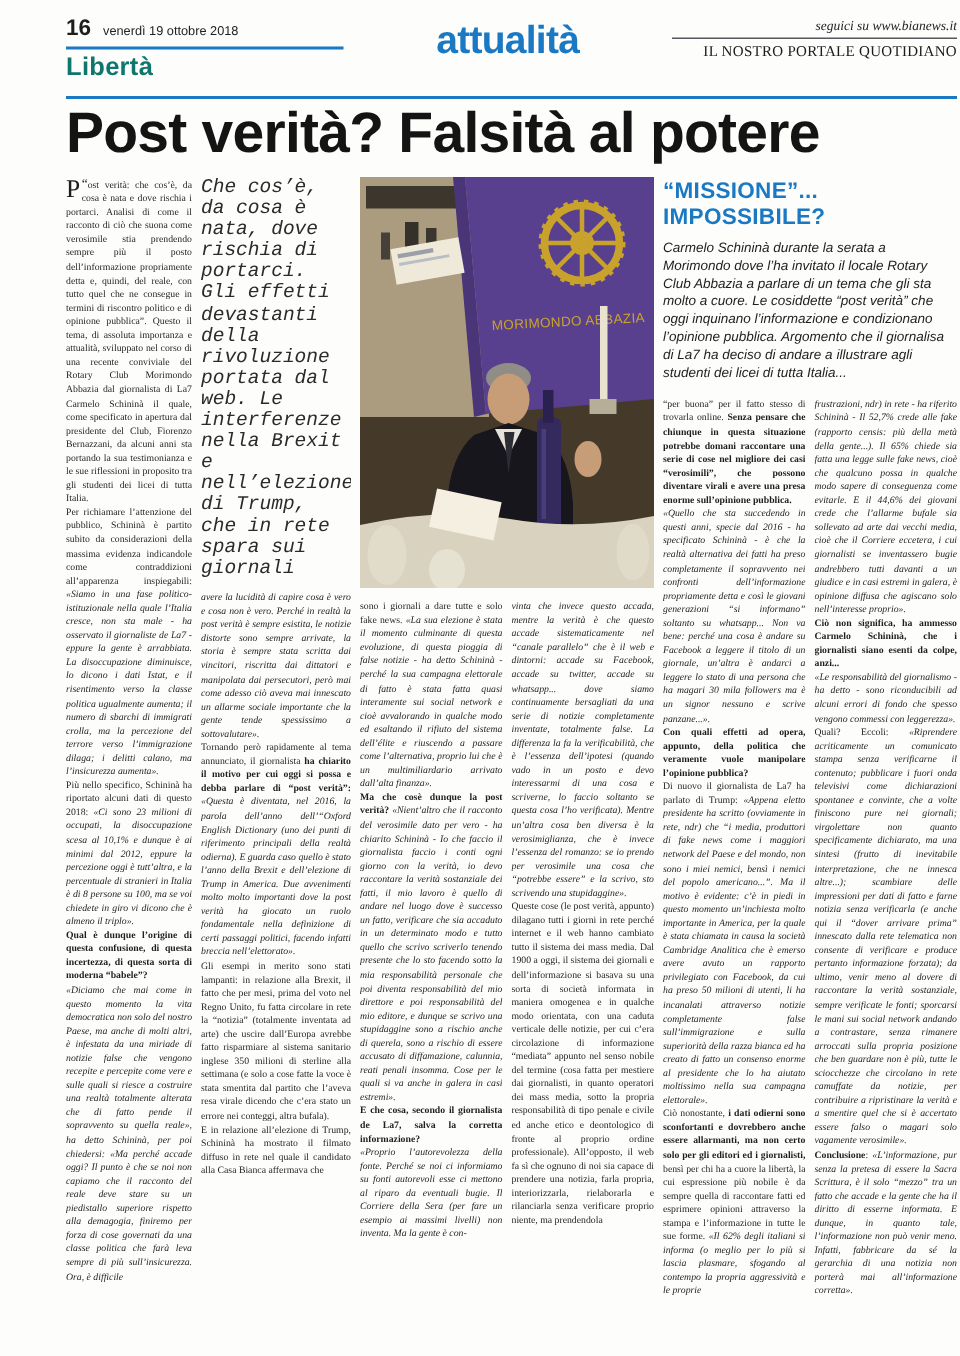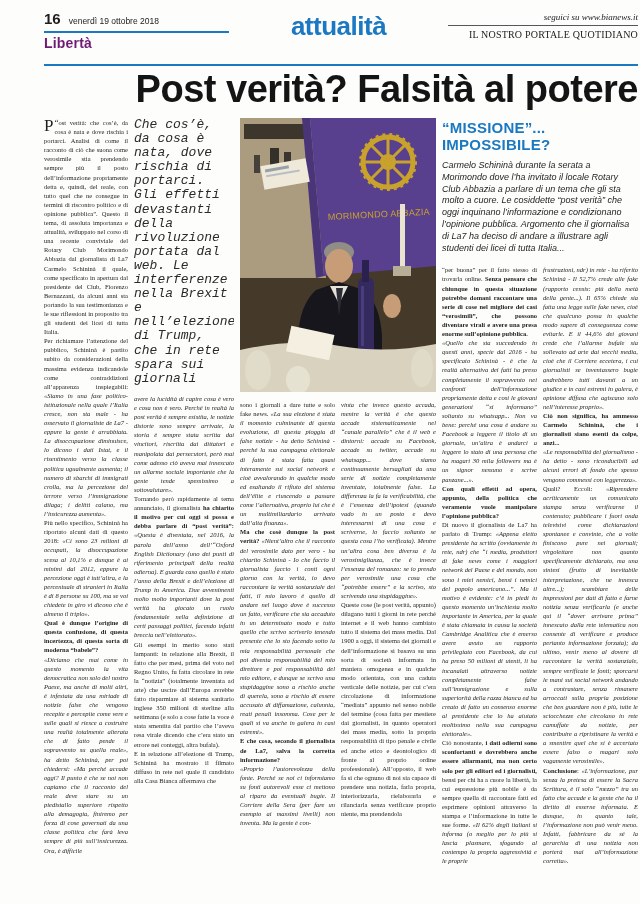--- a/index.html
+++ b/index.html
@@ -5,32 +5,32 @@
   *{margin:0;padding:0;box-sizing:border-box}
   html,body{width:640px;height:904px;overflow:hidden;background:#fdfdfc}
   body{font-family:"Liberation Serif",serif;color:#1f1e1c}
   .page{width:640px;height:896px;padding:10px 2px 0 44px;position:relative;background:#fdfdfc}
   
   .masthead{display:flex;align-items:flex-start;height:50px}
   .mh-left{width:185px}
   .mh-num{font-family:"Liberation Sans",sans-serif;font-weight:bold;font-size:15px}
   .mh-date{font-family:"Liberation Sans",sans-serif;font-size:8.5px;margin-left:4px;color:#222}
   .mh-rule{height:2px;background:var(--accent);margin:3px 0 2px}
-  .mh-logo{font-family:"Liberation Sans",sans-serif;font-weight:bold;font-size:14px;letter-spacing:.2px;color:#701a75}
+  .mh-logo{font-family:"Liberation Sans",sans-serif;font-weight:bold;font-size:17px;letter-spacing:.2px;color:#0f766e}
   .mh-section{flex:1;text-align:center;font-family:"Liberation Sans",sans-serif;font-weight:bold;font-size:26px;color:var(--accent);margin-top:1px;letter-spacing:-.5px}
   .mh-right{width:190px;text-align:right;font-family:Liberation Serif, serif;margin-top:2px}
   .mh-follow{font-size:9px;font-style:italic;color:#222}
   .mh-rule2{height:1px;background:#54575b;margin:3px 0}
   .mh-portal{font-size:10px;letter-spacing:.2px;color:#1c1c1c}
   
   .kicker{font-family:"Liberation Sans",sans-serif;font-size:11px;margin-top:6px;color:#161616}
   .kicker-label,.kicker-sep{color:var(--accent);font-weight:bold}
   .kicker-sep{margin:0 2px}
   .kicker-rule{height:2px;background:var(--accent);margin:4px 0 2px}
-  .headline{font-family:"Liberation Sans",sans-serif;font-weight:bold;font-size:38px;line-height:42px;text-align:right;letter-spacing:-.5px;color:#141414;margin:1px 0 8px;white-space:nowrap}
+  .headline{font-family:"Liberation Sans",sans-serif;font-weight:bold;font-size:38px;line-height:42px;text-align:left;letter-spacing:-.5px;color:#141414;margin:1px 0 8px;white-space:nowrap}
   
   .content{display:flex;gap:6px;height:752px;overflow:hidden}
   .col{overflow:hidden}
   .col1{width:84px}
   .col2{width:100px}
   .mid{width:196px}
   .right{width:196px}
   .para{font-size:6.5px;line-height:9.1px;text-align:justify;hyphens:auto;-webkit-hyphens:auto}
   .para .bold,.para.bold{font-weight:bold}
   .para .italic,.para.italic{font-style:italic}

